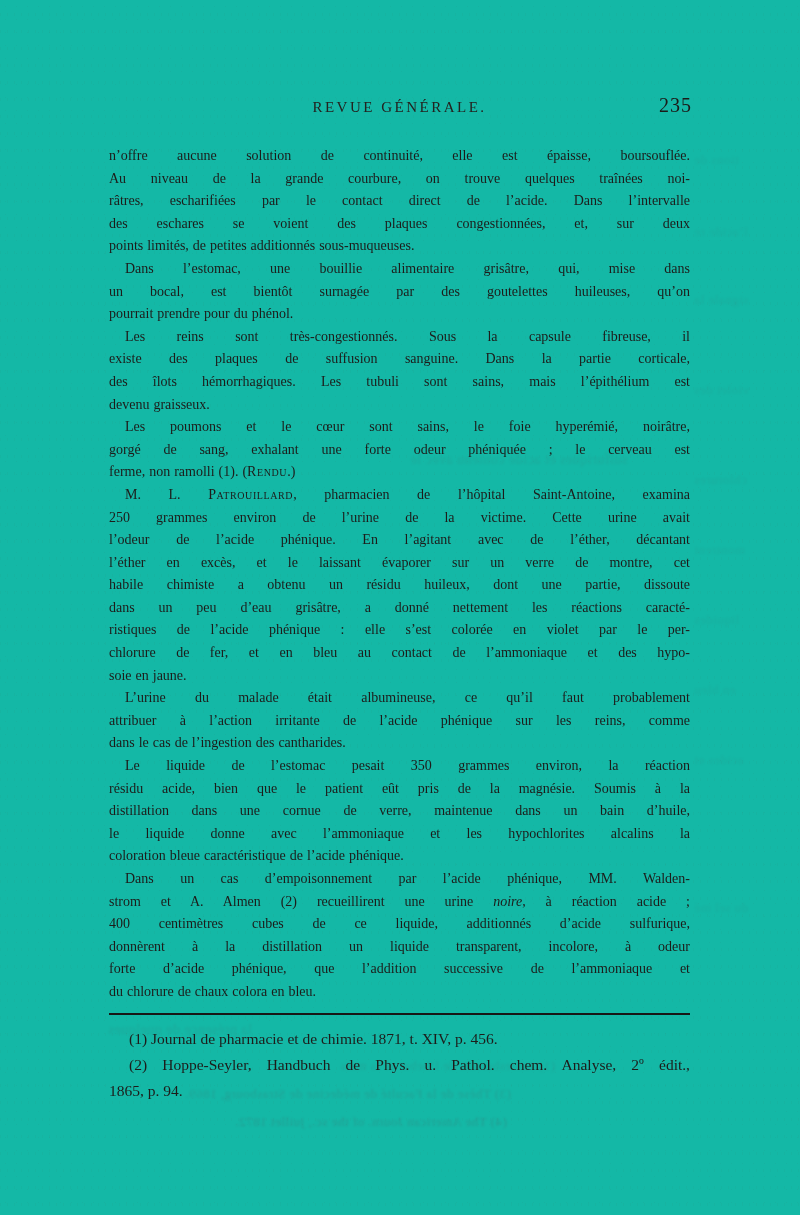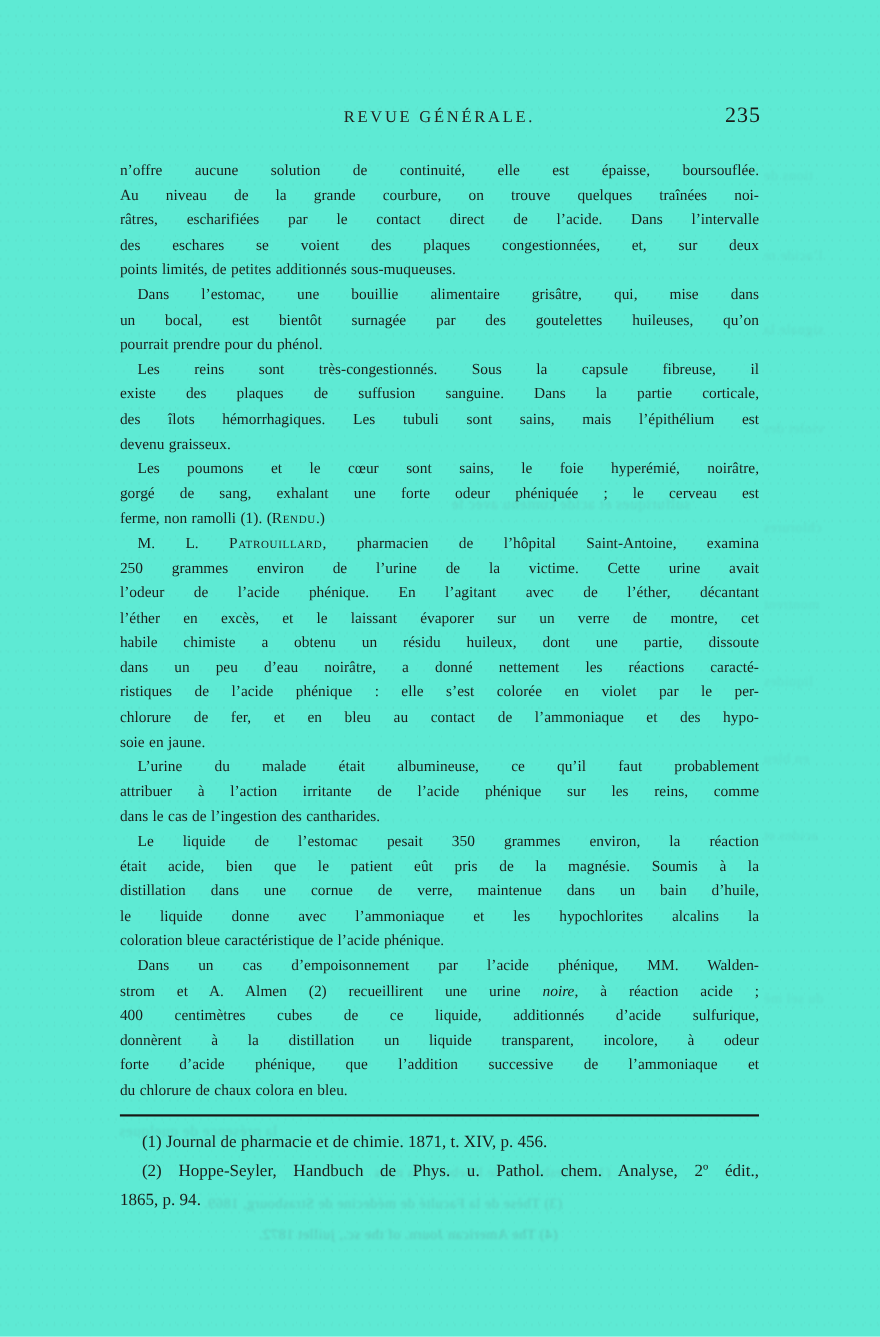--- a/index.html
+++ b/index.html
@@ -4,21 +4,21 @@
 <style>
   html, body { margin: 0; padding: 0; }
   body {
     width: 800px; height: 1215px;
     background: #ffffff;
     font-family: "Liberation Serif", "DejaVu Serif", serif;
   }
   .page {
     position: relative;
     width: 800px; height: 1215px;
-    background: #5eead4;
+    background: #14b8a6;
     overflow: hidden;
     color: #1d1c1a;
   }
   
   .page::after {
     content: "";
     position: absolute; inset: 0;
     pointer-events: none;
     background-image:
       radial-gradient(rgba(70,70,65,0.055) 0.6px, transparent 0.8px),
@@ -128,33 +128,33 @@
           <div class="line indent"><span>Les poumons et le cœur sont sains, le foie hyperémié, noirâtre,</span></div>
           <div class="line"><span>gorgé de sang, exhalant une forte odeur phéniquée ; le cerveau est</span></div>
           <div class="line last"><span>ferme, non ramolli (1). (</span><span class="sc">Rendu</span><span>.)</span></div>
         </div>
         <div class="paragraph">
           <div class="line indent"><span>M. L. </span><span class="sc">Patrouillard</span><span>, pharmacien de l’hôpital Saint-Antoine, examina</span></div>
           <div class="line"><span>250 grammes environ de l’urine de la victime. Cette urine avait</span></div>
           <div class="line"><span>l’odeur de l’acide phénique. En l’agitant avec de l’éther, décantant</span></div>
           <div class="line"><span>l’éther en excès, et le laissant évaporer sur un verre de montre, cet</span></div>
           <div class="line"><span>habile chimiste a obtenu un résidu huileux, dont une partie, dissoute</span></div>
-          <div class="line"><span>dans un peu d’eau noirâtre, a donné nettement les réactions caracté-</span></div>
+          <div class="line"><span>dans un peu d’eau grisâtre, a donné nettement les réactions caracté-</span></div>
           <div class="line"><span>ristiques de l’acide phénique : elle s’est colorée en violet par le per-</span></div>
           <div class="line"><span>chlorure de fer, et en bleu au contact de l’ammoniaque et des hypo-</span></div>
           <div class="line last"><span>soie en jaune.</span></div>
         </div>
         <div class="paragraph">
           <div class="line indent"><span>L’urine du malade était albumineuse, ce qu’il faut probablement</span></div>
           <div class="line"><span>attribuer à l’action irritante de l’acide phénique sur les reins, comme</span></div>
           <div class="line last"><span>dans le cas de l’ingestion des cantharides.</span></div>
         </div>
         <div class="paragraph">
           <div class="line indent"><span>Le liquide de l’estomac pesait 350 grammes environ, la réaction</span></div>
-          <div class="line"><span>était acide, bien que le patient eût pris de la magnésie. Soumis à la</span></div>
+          <div class="line"><span>résidu acide, bien que le patient eût pris de la magnésie. Soumis à la</span></div>
           <div class="line"><span>distillation dans une cornue de verre, maintenue dans un bain d’huile,</span></div>
           <div class="line"><span>le liquide donne avec l’ammoniaque et les hypochlorites alcalins la</span></div>
           <div class="line last"><span>coloration bleue caractéristique de l’acide phénique.</span></div>
         </div>
         <div class="paragraph">
           <div class="line indent"><span>Dans un cas d’empoisonnement par l’acide phénique, MM. Walden-</span></div>
           <div class="line"><span>strom et A. Almen (2) recueillirent une urine </span><span class="i">noire</span><span>, à réaction acide ;</span></div>
           <div class="line"><span>400 centimètres cubes de ce liquide, additionnés d’acide sulfurique,</span></div>
           <div class="line"><span>donnèrent à la distillation un liquide transparent, incolore, à odeur</span></div>
           <div class="line"><span>forte d’acide phénique, que l’addition successive de l’ammoniaque et</span></div>

